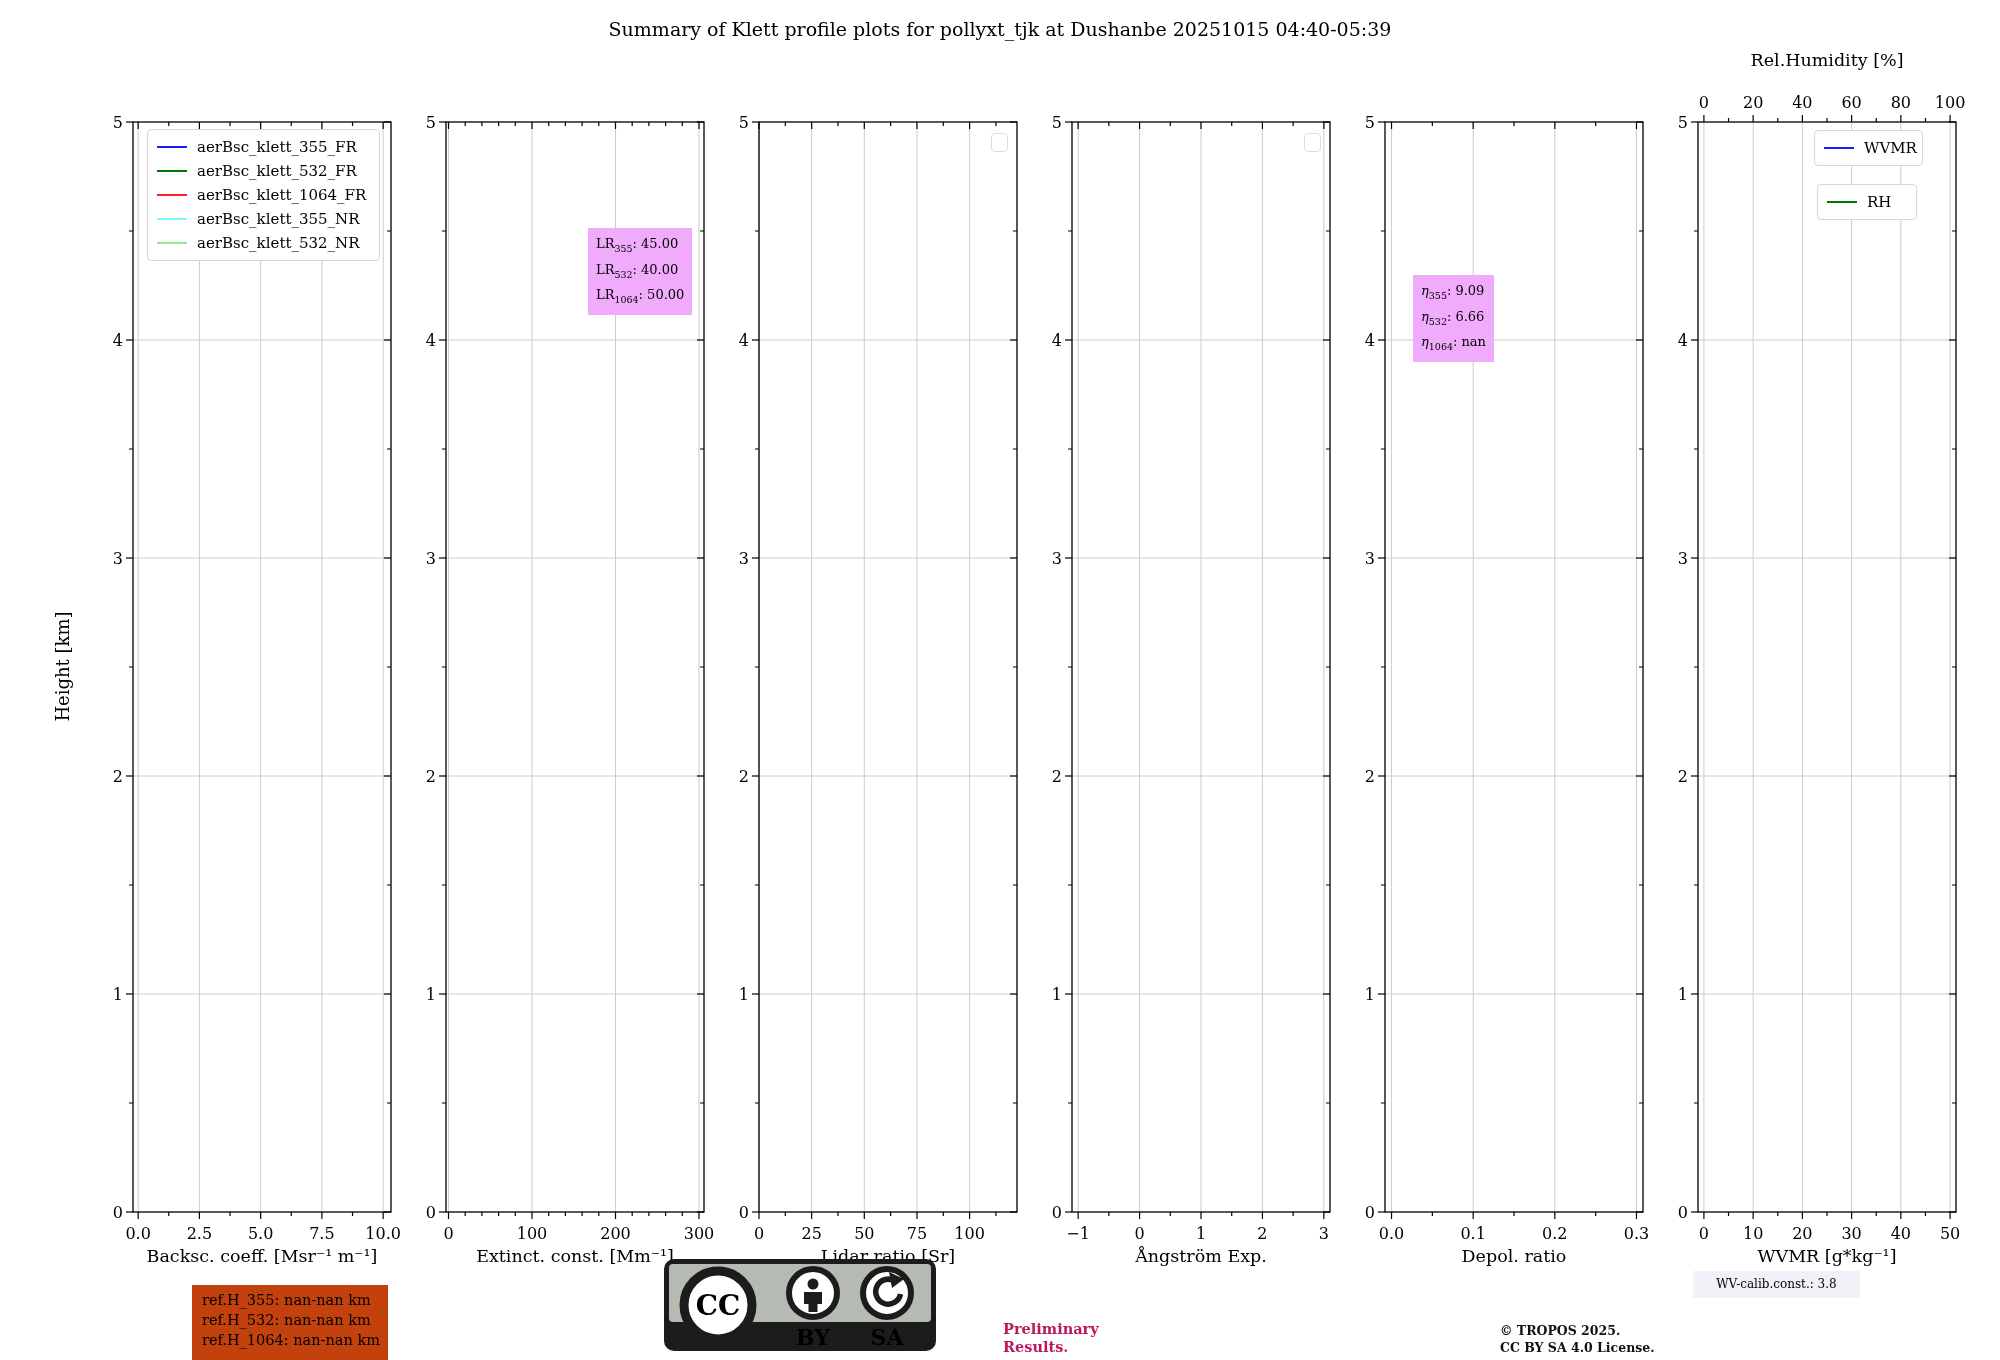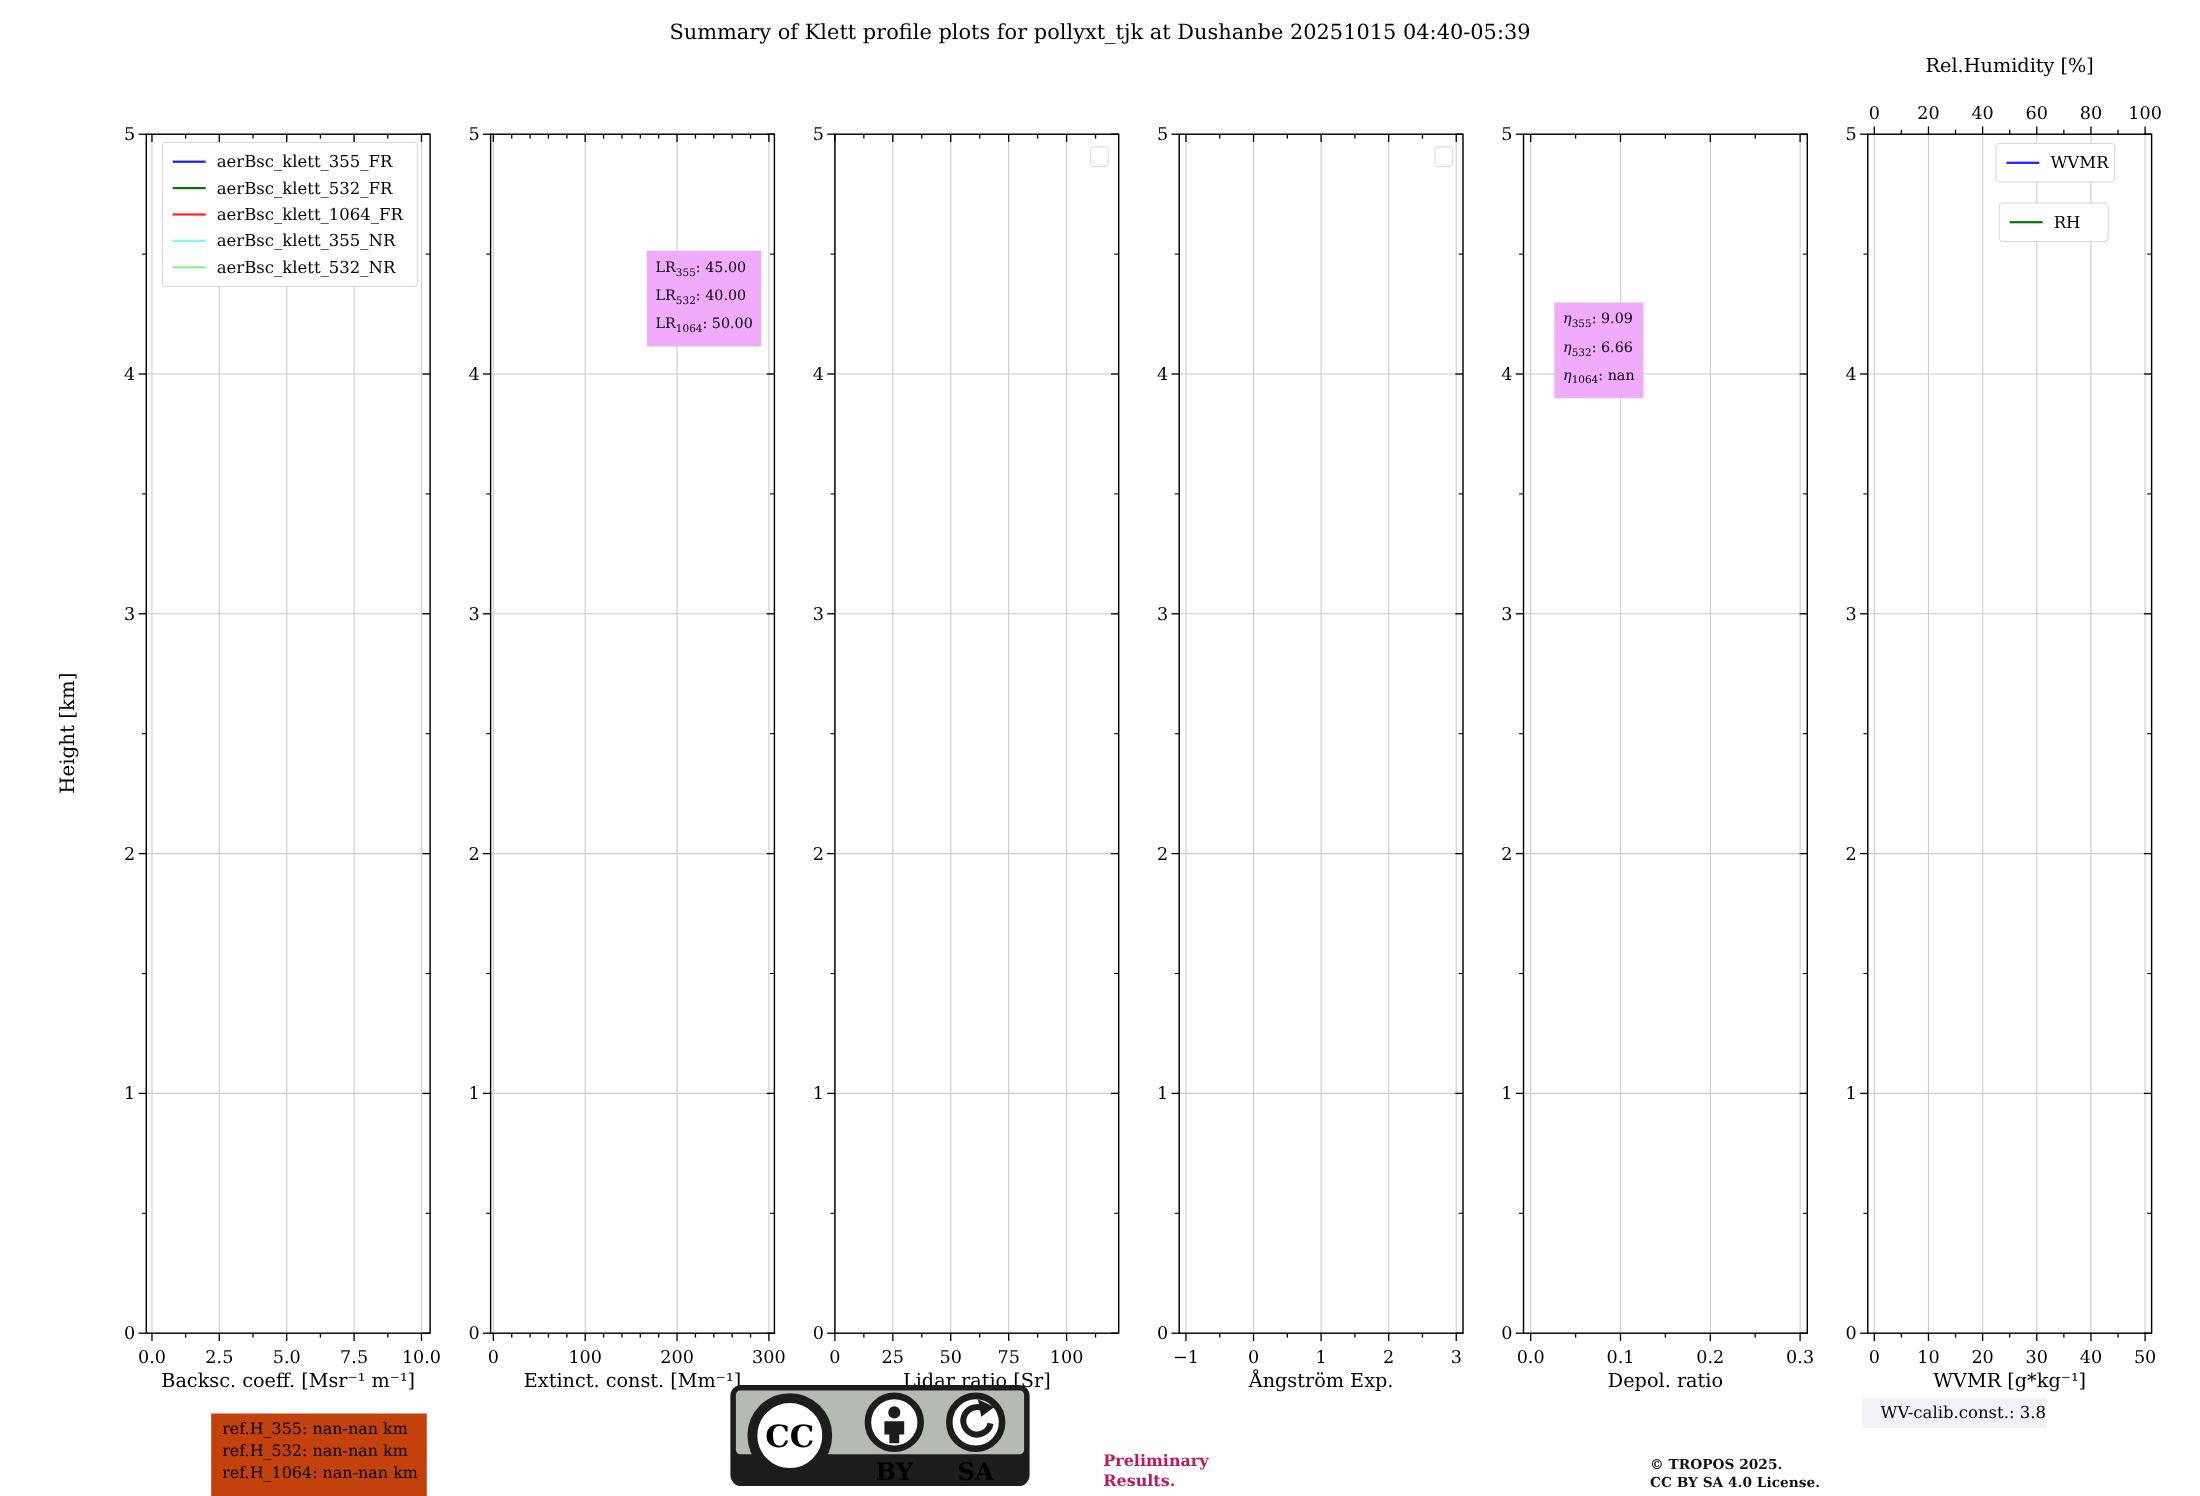--- a/index.html
+++ b/index.html
@@ -20,21 +20,21 @@
   .legend .lab{font-size:15px;}
   .minileg{position:absolute;width:15px;height:17px;background:#fff;border:1px solid #dcdcdc;border-radius:4px;}
   .ann{position:absolute;background:#f0abfc;padding:5px 8px;font-size:13px;line-height:21px;white-space:nowrap;}
   .ann sub{font-size:9.5px;}
   .refh-box{position:absolute;left:192px;top:1285px;width:196px;height:84px;background:#c2410c;
             padding:5px 0 0 10px;box-sizing:border-box;font-size:14.5px;line-height:20px;white-space:nowrap;}
   .cc-logo{position:absolute;left:663px;top:1258px;}
   .prelim{position:absolute;left:1003px;top:1320px;color:#be185d;font-weight:bold;font-size:14.5px;line-height:18px;}
   .tropos{position:absolute;left:1500px;top:1322px;font-weight:bold;font-size:12.5px;line-height:17px;color:#111;}
   .wvbox{position:absolute;left:1693px;top:1271px;width:167px;height:27px;line-height:27px;
-         background:#f1f2f7;text-align:right;font-size:15px;}
+         background:#f1f2f7;text-align:center;font-size:12px;}
 </style>
 </head>
 <body>
 
 <div class="fig">
   <div class="title">Summary of Klett profile plots for pollyxt_tjk at Dushanbe 20251015 04:40-05:39</div>
   <div class="ylabel">Height [km]</div>
 
   <svg class="canvas" id="plot-canvas" width="2000" height="1360">
       <g>

